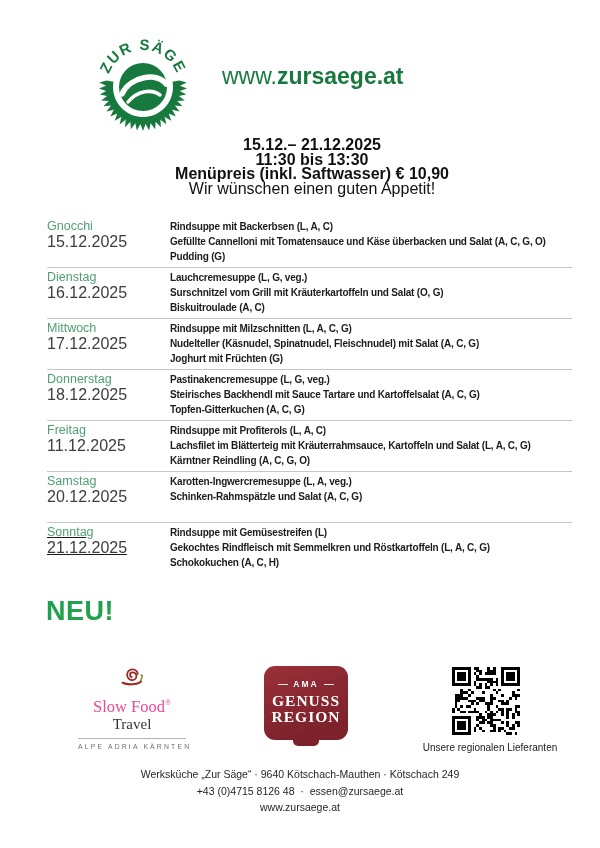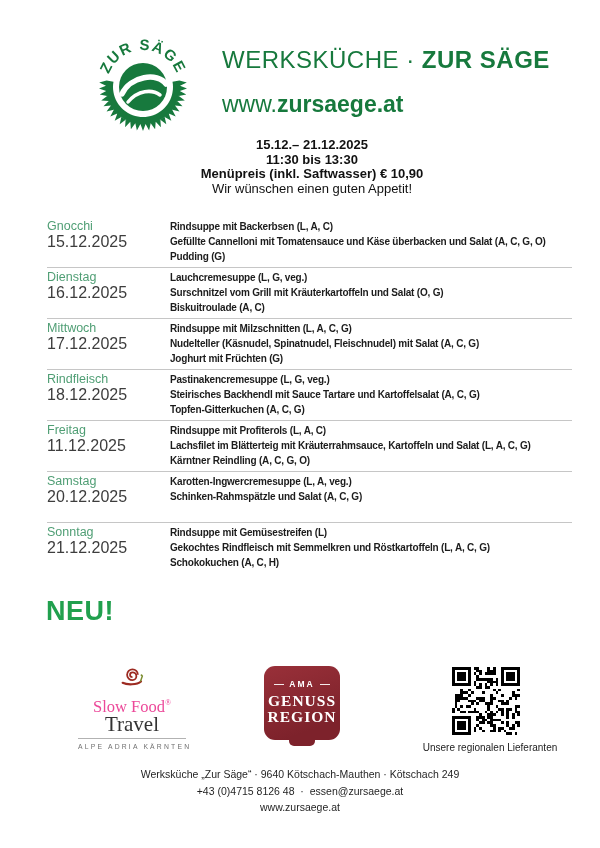--- a/index.html
+++ b/index.html
@@ -17,48 +17,48 @@
 
   
   .logo{position:absolute;left:88px;top:34px;}
   .brand{position:absolute;left:222px;top:46px;color:var(--brand-green);}
   .brand-title{font-size:24px;letter-spacing:.5px;white-space:nowrap;}
   .brand-title .bold{font-weight:bold;}
   .brand-url{font-size:23px;margin-top:17px;white-space:nowrap;}
   .brand-url .bold{font-weight:bold;}
 
   
-  .info{position:absolute;left:0;right:0;top:138px;text-align:center;font-size:13px;line-height:14.5px;color:#111;margin-left:24px;}
+  .info{position:absolute;left:0;right:0;top:138px;text-align:center;font-size:16px;line-height:14.5px;color:#111;margin-left:24px;}
   .info .b{font-weight:bold;}
 
   
   .menu{position:absolute;left:47px;right:28px;top:217px;}
   .day-block{position:relative;height:51px;border-bottom:1px solid var(--separator);padding-top:2px;}
-  .day-block.last{border-bottom:none;}
+  .day-block.last{border-bottom:none;text-decoration:underline;}
   .day-name{font-size:12.5px;line-height:15px;color:var(--day-green);}
   .day-date{font-size:16px;line-height:15px;color:#3d3d3d;}
   .day-items{position:absolute;left:123px;top:2px;right:0;}
   .day-items div{font-size:10px;line-height:15px;font-weight:bold;letter-spacing:-.2px;white-space:nowrap;color:var(--text-dark);}
 
   
   .veg{position:absolute;left:170px;top:585px;}
   .veg-heading{font-size:10.5px;line-height:15px;font-weight:bold;color:var(--accent-green);}
   .veg-line{font-size:10px;line-height:15px;font-weight:bold;letter-spacing:-.15px;white-space:nowrap;color:var(--text-dark);}
   .veg-line.l1{margin-top:12px;}
   .veg-line.l2{margin-top:13px;}
   .neu{position:absolute;left:46px;top:596px;font-size:27px;font-weight:bold;letter-spacing:.5px;color:var(--accent-green);}
 
   
   .slowfood{position:absolute;left:70px;top:664px;width:124px;text-align:center;}
   .sf-name{font-family:"Liberation Serif",serif;font-size:16.5px;line-height:18px;color:#ec4899;margin-top:1px;}
   .sf-name sup{font-size:8px;}
-  .sf-travel{font-family:"Liberation Serif",serif;font-size:21px;line-height:17px;color:#333;}
+  .sf-travel{font-family:"Liberation Serif",serif;font-size:15px;line-height:17px;color:#333;}
   .sf-caps{margin:5px 8px 0 8px;padding-top:4px;border-top:1px solid #b2b2b2;font-size:6.8px;letter-spacing:2.2px;color:#6f6f6f;white-space:nowrap;}
 
-  .ama{position:absolute;left:264px;top:666px;width:76px;height:74px;border-radius:11px;
+  .ama{position:absolute;left:264px;top:666px;width:84px;height:74px;border-radius:11px;
        background:linear-gradient(160deg,#993039 0%,#7d222b 80%);color:#fff;text-align:center;}
   .ama-top{display:flex;align-items:center;justify-content:center;gap:5px;margin-top:13px;font-size:8.5px;letter-spacing:2px;font-weight:bold;}
   .ama-top .dash{display:inline-block;width:10px;height:1px;background:#fff;opacity:.9;}
   .ama-word{font-family:"Liberation Serif",serif;font-weight:bold;font-size:15.5px;line-height:16px;letter-spacing:1px;}
   .ama-word.first{margin-top:4px;}
   .ama-tab{position:absolute;left:50%;bottom:-6px;transform:translateX(-50%);width:26px;height:8px;background:#7d222b;border-radius:0 0 5px 5px;}
 
   .qr{position:absolute;left:452px;top:667px;width:68px;height:68px;}
   .qr-caption{position:absolute;left:400px;top:742px;width:180px;text-align:center;font-size:10px;color:#222;}
 
@@ -78,24 +78,20 @@
     <text font-family="Liberation Sans, sans-serif" font-size="15" font-weight="bold" fill="var(--brand-green)" letter-spacing="1.5">
       <textPath href="#arcPath" startOffset="50%" text-anchor="middle">ZUR SÄGE</textPath>
     </text>
     <circle cx="55" cy="53" r="24" fill="var(--brand-green)"></circle>
     <path d="M 34,60 C 42,42 70,38 78,50" stroke="#ffffff" stroke-width="5.5" fill="none" stroke-linecap="round"></path>
     <path d="M 40,68 C 50,56 64,55 72,61" stroke="#ffffff" stroke-width="3.5" fill="none" stroke-linecap="round"></path>
     <path id="saw-teeth" fill="var(--brand-green)" d="M18.6,46.6 L18.1,49.8 L18.0,53.0 L18.1,56.2 L18.6,59.4 L19.3,62.6 L20.2,65.7 L21.5,68.6 L23.0,71.5 L24.7,74.2 L26.7,76.8 L28.8,79.2 L31.2,81.3 L33.8,83.3 L36.5,85.0 L39.4,86.5 L42.3,87.8 L45.4,88.7 L48.6,89.4 L51.8,89.9 L55.0,90.0 L58.2,89.9 L61.4,89.4 L64.6,88.7 L67.7,87.8 L70.6,86.5 L73.5,85.0 L76.2,83.3 L78.8,81.3 L81.2,79.2 L83.3,76.8 L85.3,74.2 L87.0,71.5 L88.5,68.6 L89.8,65.7 L90.7,62.6 L91.4,59.4 L91.9,56.2 L92.0,53.0 L91.9,49.8 L91.4,46.6 L84.5,47.8 L84.9,50.4 L85.0,53.0 L84.9,55.6 L84.5,58.2 L84.0,60.8 L83.2,63.3 L82.2,65.7 L81.0,68.0 L79.6,70.2 L78.0,72.3 L76.2,74.2 L74.3,76.0 L72.2,77.6 L70.0,79.0 L67.7,80.2 L65.3,81.2 L62.8,82.0 L60.2,82.5 L57.6,82.9 L55.0,83.0 L52.4,82.9 L49.8,82.5 L47.2,82.0 L44.7,81.2 L42.3,80.2 L40.0,79.0 L37.8,77.6 L35.7,76.0 L33.8,74.2 L32.0,72.3 L30.4,70.2 L29.0,68.0 L27.8,65.7 L26.8,63.3 L26.0,60.8 L25.5,58.2 L25.1,55.6 L25.0,53.0 L25.1,50.4 L25.5,47.8 Z M18.6,46.6 L11.2,48.4 L18.0,51.7 Z M18.0,51.7 L11.0,54.5 L18.2,56.9 Z M18.2,56.9 L11.7,60.6 L19.1,62.0 Z M19.1,62.0 L13.2,66.6 L20.7,66.9 Z M20.7,66.9 L15.5,72.3 L23.0,71.5 Z M23.0,71.5 L18.5,77.6 L25.8,75.8 Z M25.8,75.8 L22.3,82.4 L29.3,79.6 Z M29.3,79.6 L26.7,86.7 L33.3,82.9 Z M33.3,82.9 L31.7,90.3 L37.6,85.7 Z M37.6,85.7 L37.1,93.2 L42.3,87.8 Z M42.3,87.8 L42.9,95.3 L47.3,89.2 Z M47.3,89.2 L48.9,96.6 L52.4,89.9 Z M52.4,89.9 L55.0,97.0 L57.6,89.9 Z M57.6,89.9 L61.1,96.6 L62.7,89.2 Z M62.7,89.2 L67.1,95.3 L67.7,87.8 Z M67.7,87.8 L72.9,93.2 L72.4,85.7 Z M72.4,85.7 L78.3,90.3 L76.7,82.9 Z M76.7,82.9 L83.3,86.7 L80.7,79.6 Z M80.7,79.6 L87.7,82.4 L84.2,75.8 Z M84.2,75.8 L91.5,77.6 L87.0,71.5 Z M87.0,71.5 L94.5,72.3 L89.3,66.9 Z M89.3,66.9 L96.8,66.6 L90.9,62.0 Z M90.9,62.0 L98.3,60.6 L91.8,56.9 Z M91.8,56.9 L99.0,54.5 L92.0,51.7 Z M92.0,51.7 L98.8,48.4 L91.4,46.6 Z"></path>
   </svg>
 
   <div class="brand">
-    <div class="brand-title">
-      <span>WERKSKÜCHE ·</span>
-      <span class="bold">ZUR SÄGE</span>
-    </div>
     <div class="brand-url">
       <span>www.</span><span class="bold">zursaege.at</span>
     </div>
   </div>
 
   <div class="info">
     <div class="b">15.12.– 21.12.2025</div>
     <div class="b">11:30 bis 13:30</div>
     <div class="b">Menüpreis (inkl. Saftwasser) € 10,90</div>
     <div>Wir wünschen einen guten Appetit!</div>
@@ -127,21 +123,21 @@
       <div class="day-name">Mittwoch</div>
       <div class="day-date">17.12.2025</div>
       <div class="day-items">
         <div>Rindsuppe mit Milzschnitten (L, A, C, G)</div>
         <div>Nudelteller (Käsnudel, Spinatnudel, Fleischnudel) mit Salat (A, C, G)</div>
         <div>Joghurt mit Früchten (G)</div>
       </div>
     </div>
 
     <div class="day-block">
-      <div class="day-name">Rindfleisch</div>
+      <div class="day-name">Donnerstag</div>
       <div class="day-date">18.12.2025</div>
       <div class="day-items">
         <div>Pastinakencremesuppe (L, G, veg.)</div>
         <div>Steirisches Backhendl mit Sauce Tartare und Kartoffelsalat (A, C, G)</div>
         <div>Topfen-Gitterkuchen (A, C, G)</div>
       </div>
     </div>
 
     <div class="day-block">
       <div class="day-name">Freitag</div>

